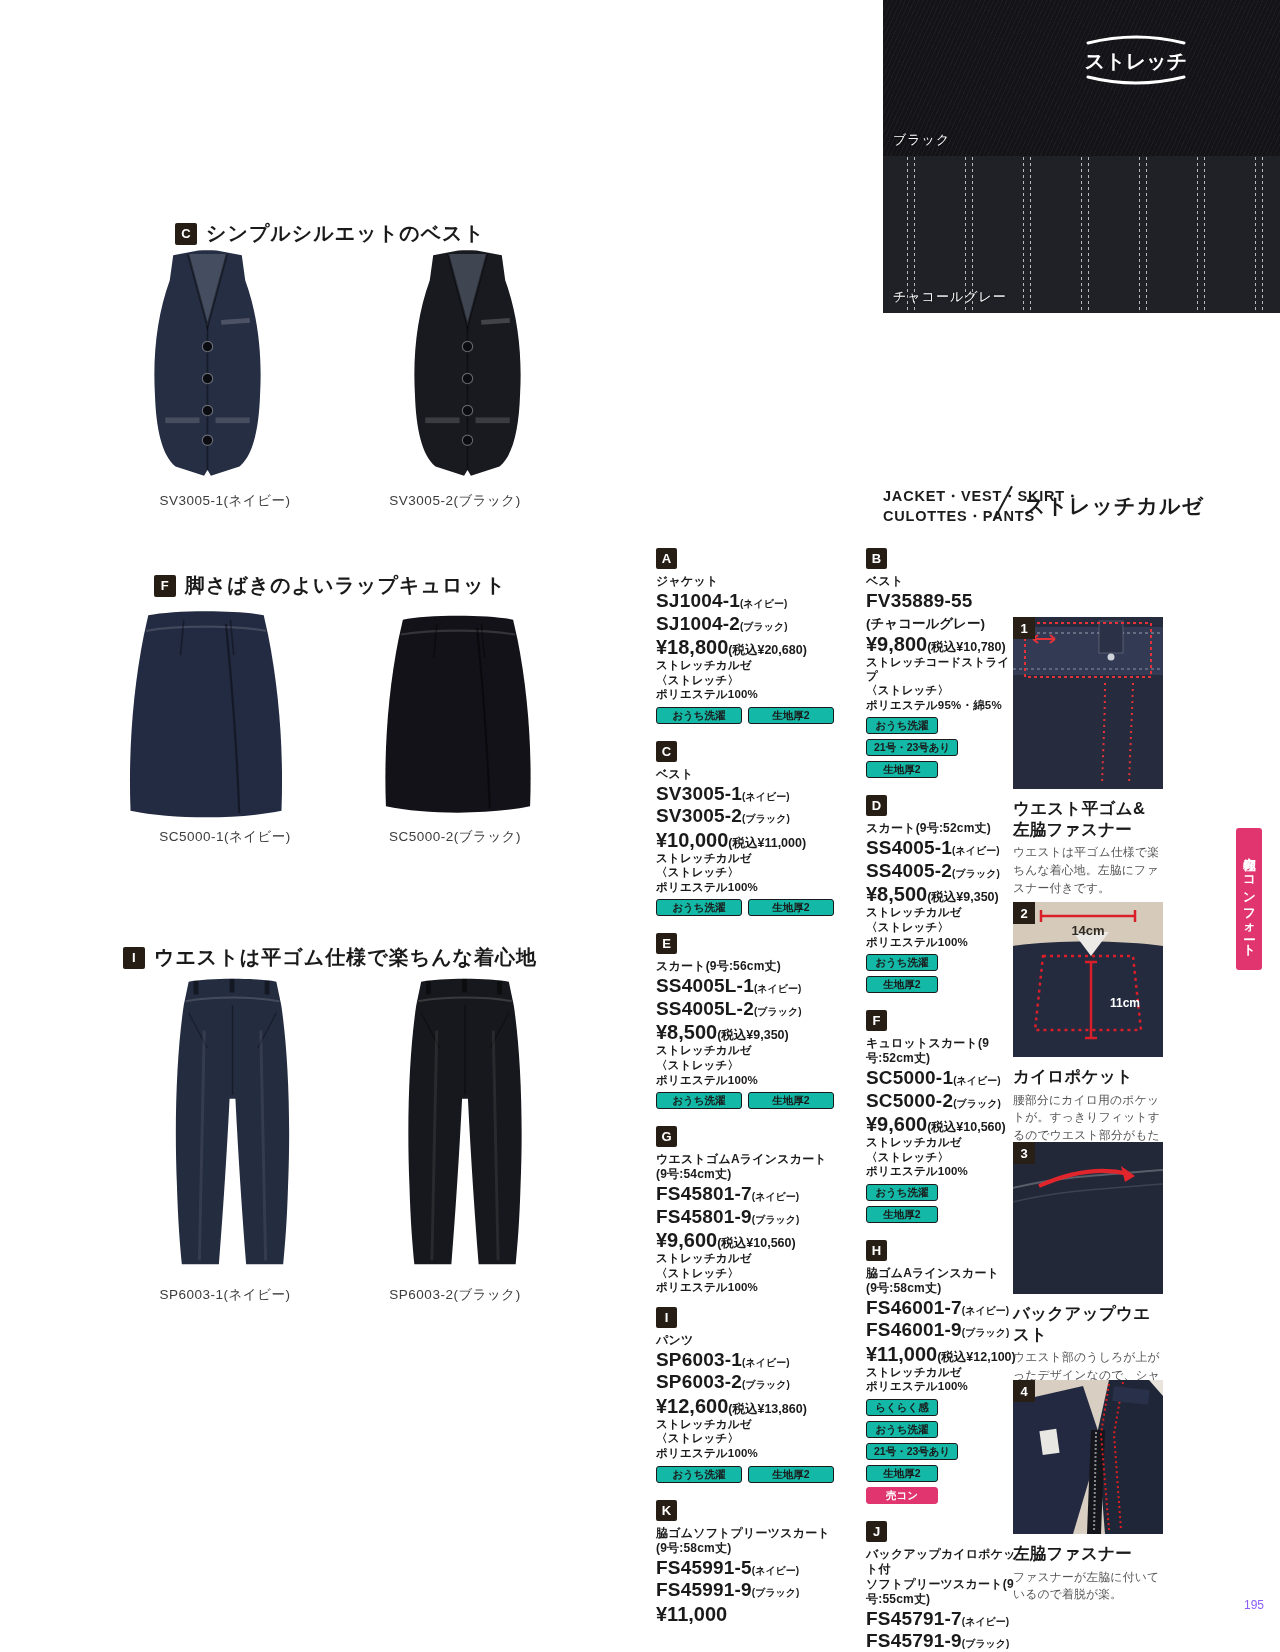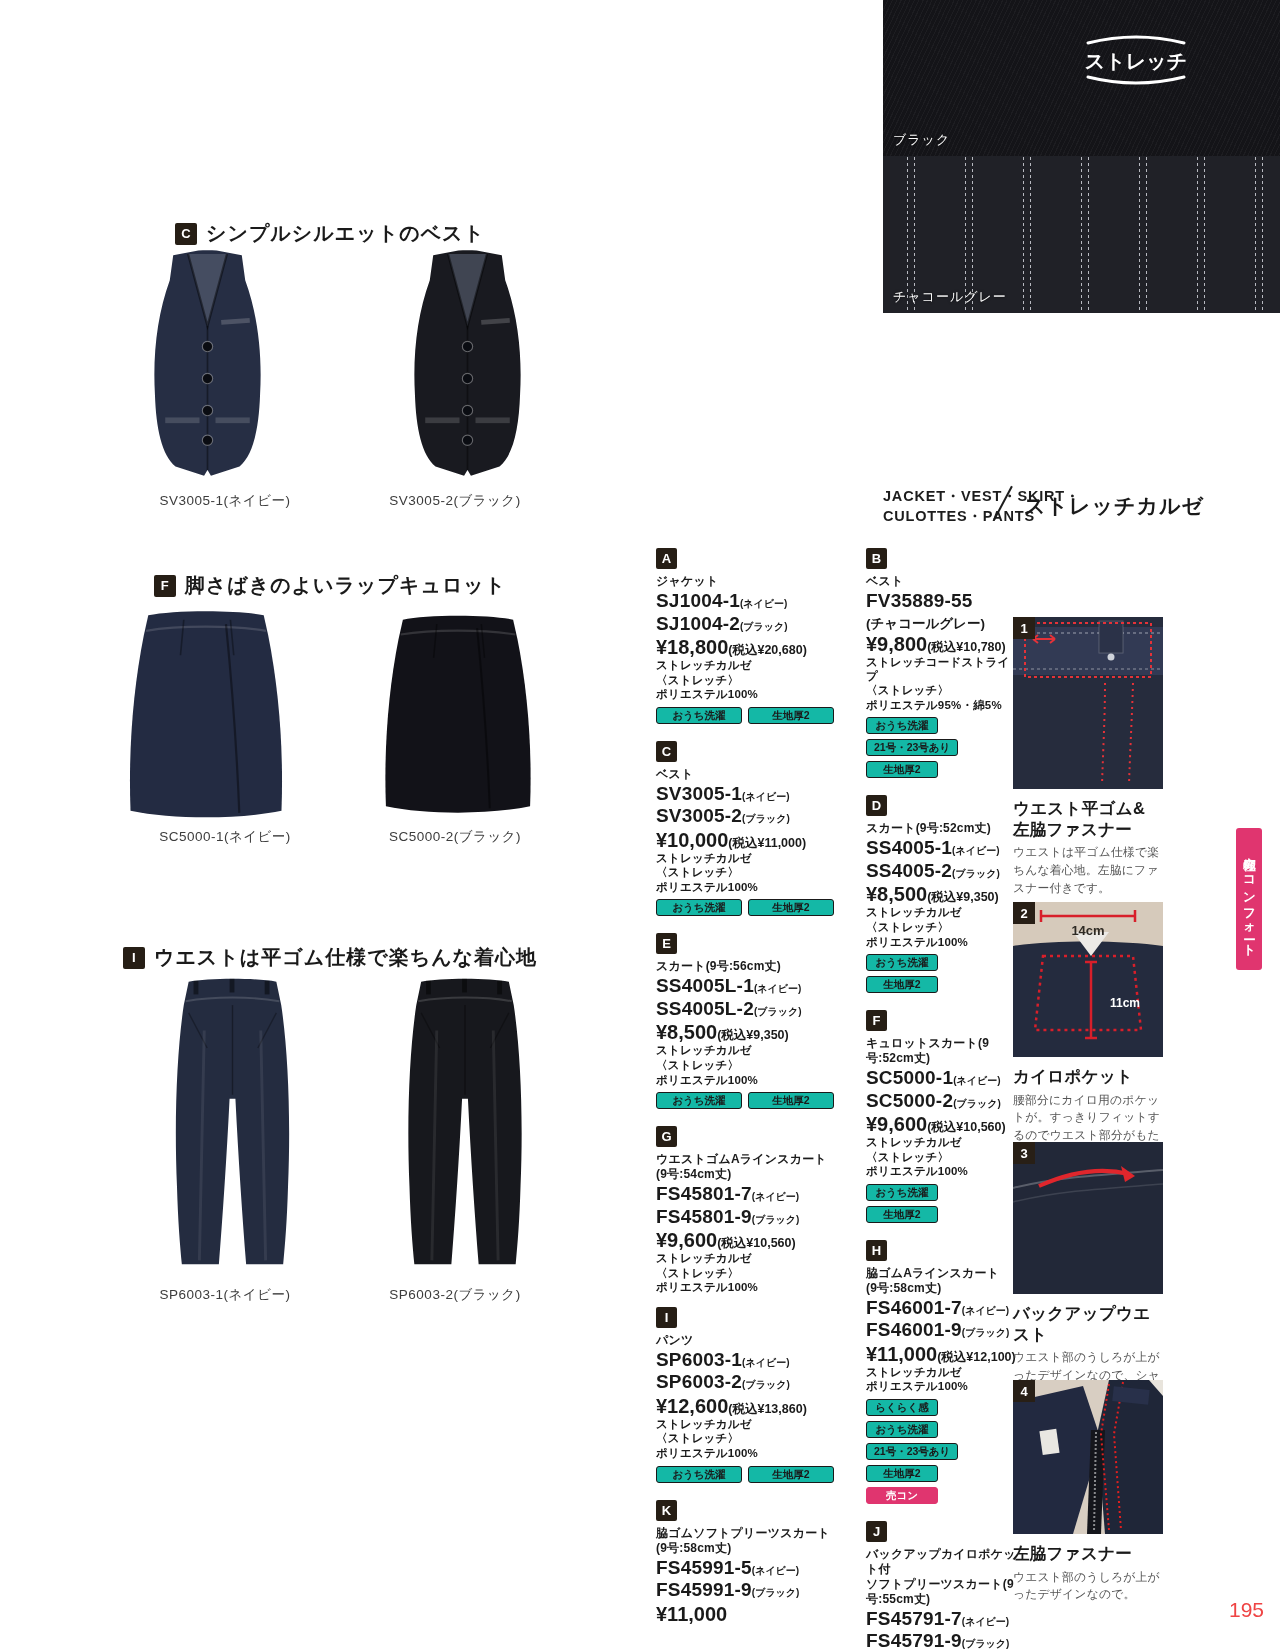--- a/index.html
+++ b/index.html
@@ -62,21 +62,21 @@
   .numbadge{position:absolute;left:0;top:0;width:22px;height:22px;background:#281f16;color:#fff;
             font-size:13px;font-weight:bold;display:flex;align-items:center;justify-content:center}
   .ptitle{margin-top:9px;font-size:16.5px;font-weight:bold;line-height:1.25;white-space:pre-line;letter-spacing:.3px}
   .pbody{margin-top:5px;font-size:11.8px;color:#555;line-height:1.5;letter-spacing:.2px}
 
   
   #ribbon{position:absolute;left:1236px;top:828px;width:26px;height:142px;background:var(--pink,#e0356f);
           border-radius:3px;color:#fff;font-size:12.5px;font-weight:bold;letter-spacing:2px;
           writing-mode:vertical-rl;display:flex;align-items:center;justify-content:center}
 
-  #pagenum{position:absolute;left:1194px;top:1598px;width:70px;text-align:right;font-size:21px;color:#ef4444}
+  #pagenum{position:absolute;left:1194px;top:1598px;width:70px;text-align:right;font-size:12px;color:#8b5cf6}
 
   .garment{position:absolute}
   .stretch-logo{position:absolute;left:1080px;top:32px}
 </style>
 </head>
 <body>
 
 <div id="page">
 
   <svg width="0" height="0" style="position:absolute" aria-hidden="true">
@@ -360,18 +360,18 @@
       <polygon points="78,50 92,50 88,154 74,154" fill="#15161c"></polygon>
       <line x1="83" y1="52" x2="81" y2="152" stroke="rgba(255,255,255,.5)" stroke-width="2" stroke-dasharray="2,2"></line>
       <path d="M96,4 L88,54 L96,150" fill="none" stroke="#e02020" stroke-width="2" stroke-dasharray="2,3"></path>
       <path d="M110,2 L101,54 L108,150" fill="none" stroke="#e02020" stroke-width="2" stroke-dasharray="2,3"></path>
       <rect x="28" y="50" width="17" height="24" fill="#e9e7e2" transform="rotate(-8 36 62)"></rect>
       <rect x="100" y="8" width="36" height="15" fill="#28304a" transform="rotate(6 118 15)"></rect>
       <polygon points="136,0 150,0 150,16" fill="#e8e4dc"></polygon>
     </svg>
     <div class="numbadge">4</div>
     <div class="ptitle">左脇ファスナー</div>
-    <div class="pbody">ウエスト部のうしろが上がったデザインなので。</div>
+    <div class="pbody">ファスナーが左脇に付いているので着脱が楽。</div>
   </div>
 
   <div id="ribbon">究極のコンフォート</div>
   <div id="pagenum">195</div>
 </div>
 
 </body></html>

